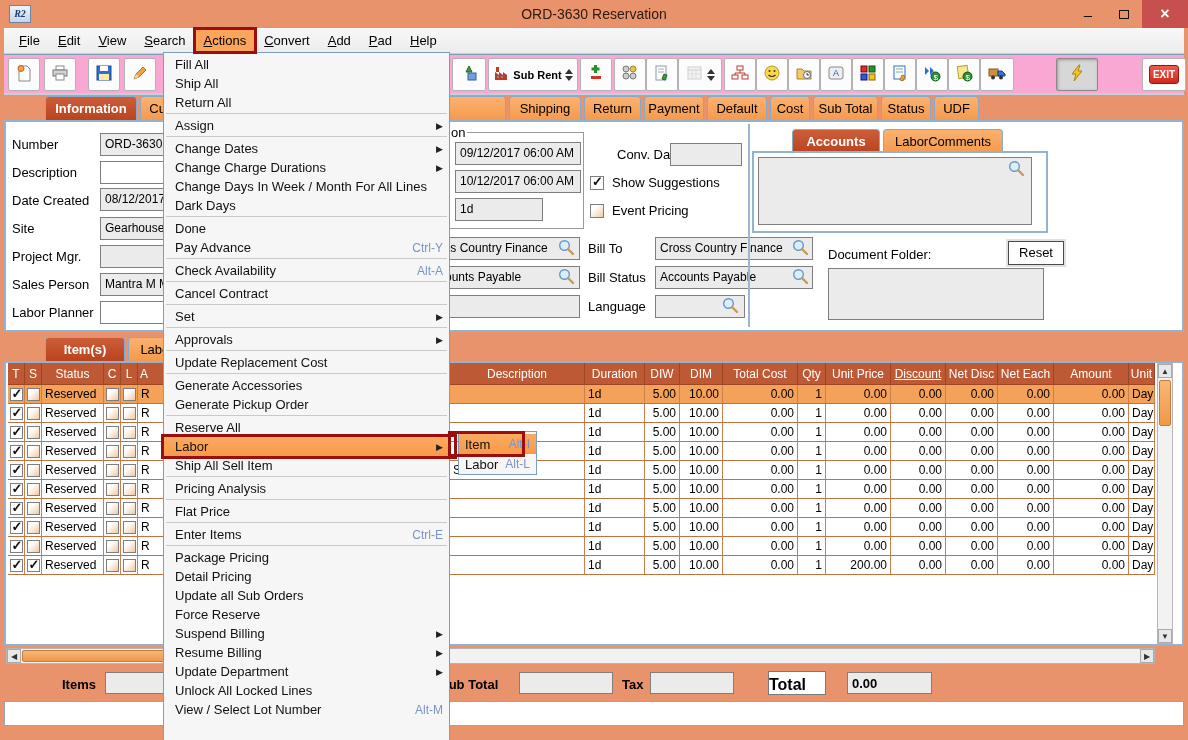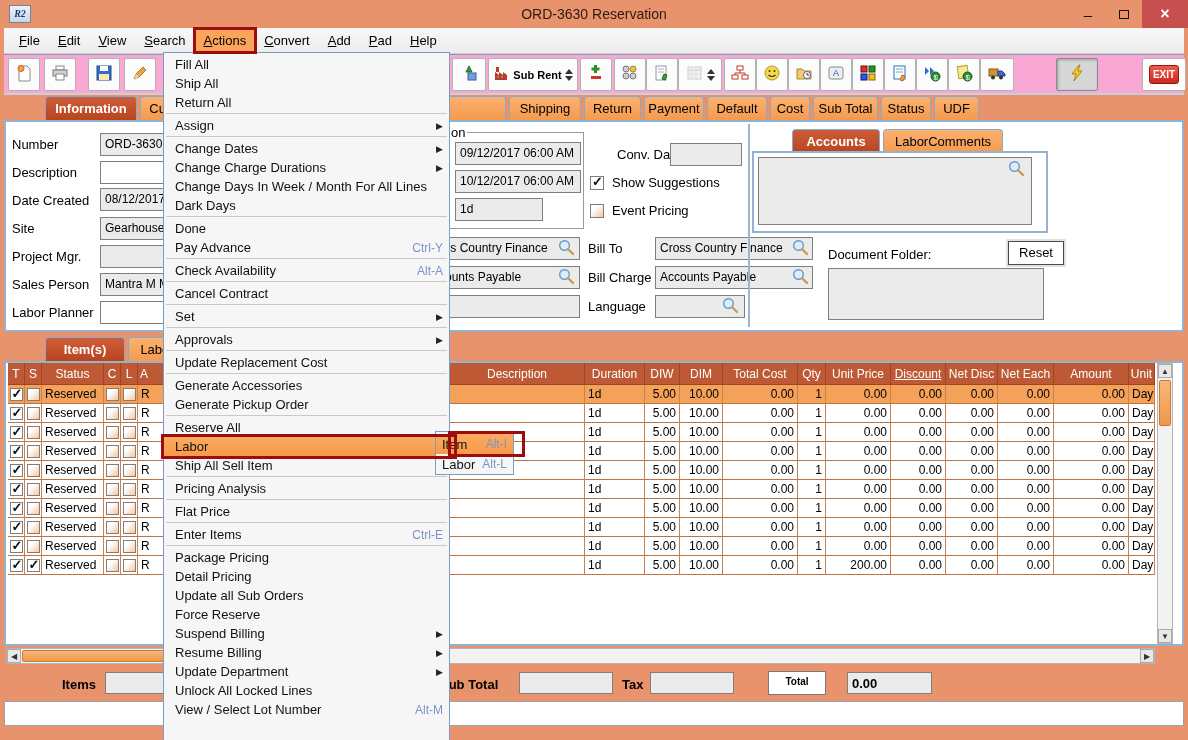--- a/index.html
+++ b/index.html
@@ -63,21 +63,21 @@
   
   .popup{position:absolute;background:#f6f6f6;border:1px solid #7e9cc0;z-index:50;padding-top:2px;}
   .prow{height:19px;display:flex;align-items:center;padding:0 6px 0 11px;font-size:13px;color:#111;}
   .prow.hot{background:linear-gradient(#fbab60,#f8994a);}
   .plbl{flex:1;white-space:nowrap;}
   .paccel{color:#7b93c9;font-size:12px;margin-left:14px;white-space:nowrap;}
   .parrow{font-size:9px;margin-left:8px;color:#222;}
   .msep{height:1px;background:#c9c9c9;margin:1px 2px 2px 2px;}
   .annot{position:absolute;border:3px solid #9e0d0d;z-index:60;pointer-events:none;}
   
-  .totalbox{position:absolute;border:1px solid #7a7a7a;background:#fff;font-weight:bold;font-size:10px;text-align:center;padding-top:4px;}
+  .totalbox{position:absolute;border:1px solid #7a7a7a;background:#fff;font-weight:bold;font-size:16px;text-align:left;padding-top:4px;}
   .statusbar{position:absolute;left:4px;top:701px;width:1180px;height:25px;background:#fff;border:1px solid #9aa4ae;}
 </style>
 </head>
 <body>
 
 <div class="window">
 
   <div class="titlebar">
     <div class="app-icon">R2</div>
     <div class="win-title">ORD-3630 Reservation</div>
@@ -322,21 +322,21 @@
         </svg></span>
     <div class="fld" style="left:414px;top:173px;width:160px;"></div>
 
     <span class="lbl" style="left:582px;top:119px;">Bill To</span>
     <div class="fld" style="left:649px;top:115px;width:158px;">Cross Country Finance</div>
     <span class="mag" style="left:786px;top:117px;"><svg width="17" height="17" viewBox="0 0 17 17">
           <circle cx="6.5" cy="6.5" r="4.8" fill="#dceefc" stroke="#6a98c8" stroke-width="1.4"></circle>
           <line x1="10" y1="10" x2="15" y2="15" stroke="#c89a50" stroke-width="2.4" stroke-linecap="round"></line>
         </svg></span>
 
-    <span class="lbl" style="left:582px;top:148px;">Bill Charge</span>
+    <span class="lbl" style="left:582px;top:148px;">Bill Status</span>
     <div class="fld" style="left:649px;top:144px;width:158px;">Accounts Payable</div>
     <span class="mag" style="left:786px;top:146px;"><svg width="17" height="17" viewBox="0 0 17 17">
           <circle cx="6.5" cy="6.5" r="4.8" fill="#dceefc" stroke="#6a98c8" stroke-width="1.4"></circle>
           <line x1="10" y1="10" x2="15" y2="15" stroke="#c89a50" stroke-width="2.4" stroke-linecap="round"></line>
         </svg></span>
 
     <span class="lbl" style="left:582px;top:177px;">Language</span>
     <div class="fld" style="left:649px;top:173px;width:90px;"></div>
     <span class="mag" style="left:716px;top:175px;"><svg width="17" height="17" viewBox="0 0 17 17">
           <circle cx="6.5" cy="6.5" r="4.8" fill="#dceefc" stroke="#6a98c8" stroke-width="1.4"></circle>
@@ -814,21 +814,21 @@
       </div>
       <div class="prow">
         <span class="plbl">Unlock All Locked Lines</span>
       </div>
       <div class="prow">
         <span class="plbl">View / Select Lot Number</span>
         <span class="paccel">Alt-M</span>
       </div>
     </div>
 
-  <div class="popup" style="left:435px;top:431px;width:79px;height:44px;z-index:51;">
+  <div class="popup" style="left:458px;top:431px;width:79px;height:44px;z-index:51;">
       <div class="prow hot" style="height: 20px; padding-left: 6px;">
         <span class="plbl">Item</span>
         <span class="paccel" style="margin-left: 6px;">Alt-I</span>
       </div>
       <div class="prow" style="height: 20px; padding-left: 6px;">
         <span class="plbl">Labor</span>
         <span class="paccel" style="margin-left: 6px;">Alt-L</span>
       </div>
     </div>
 

